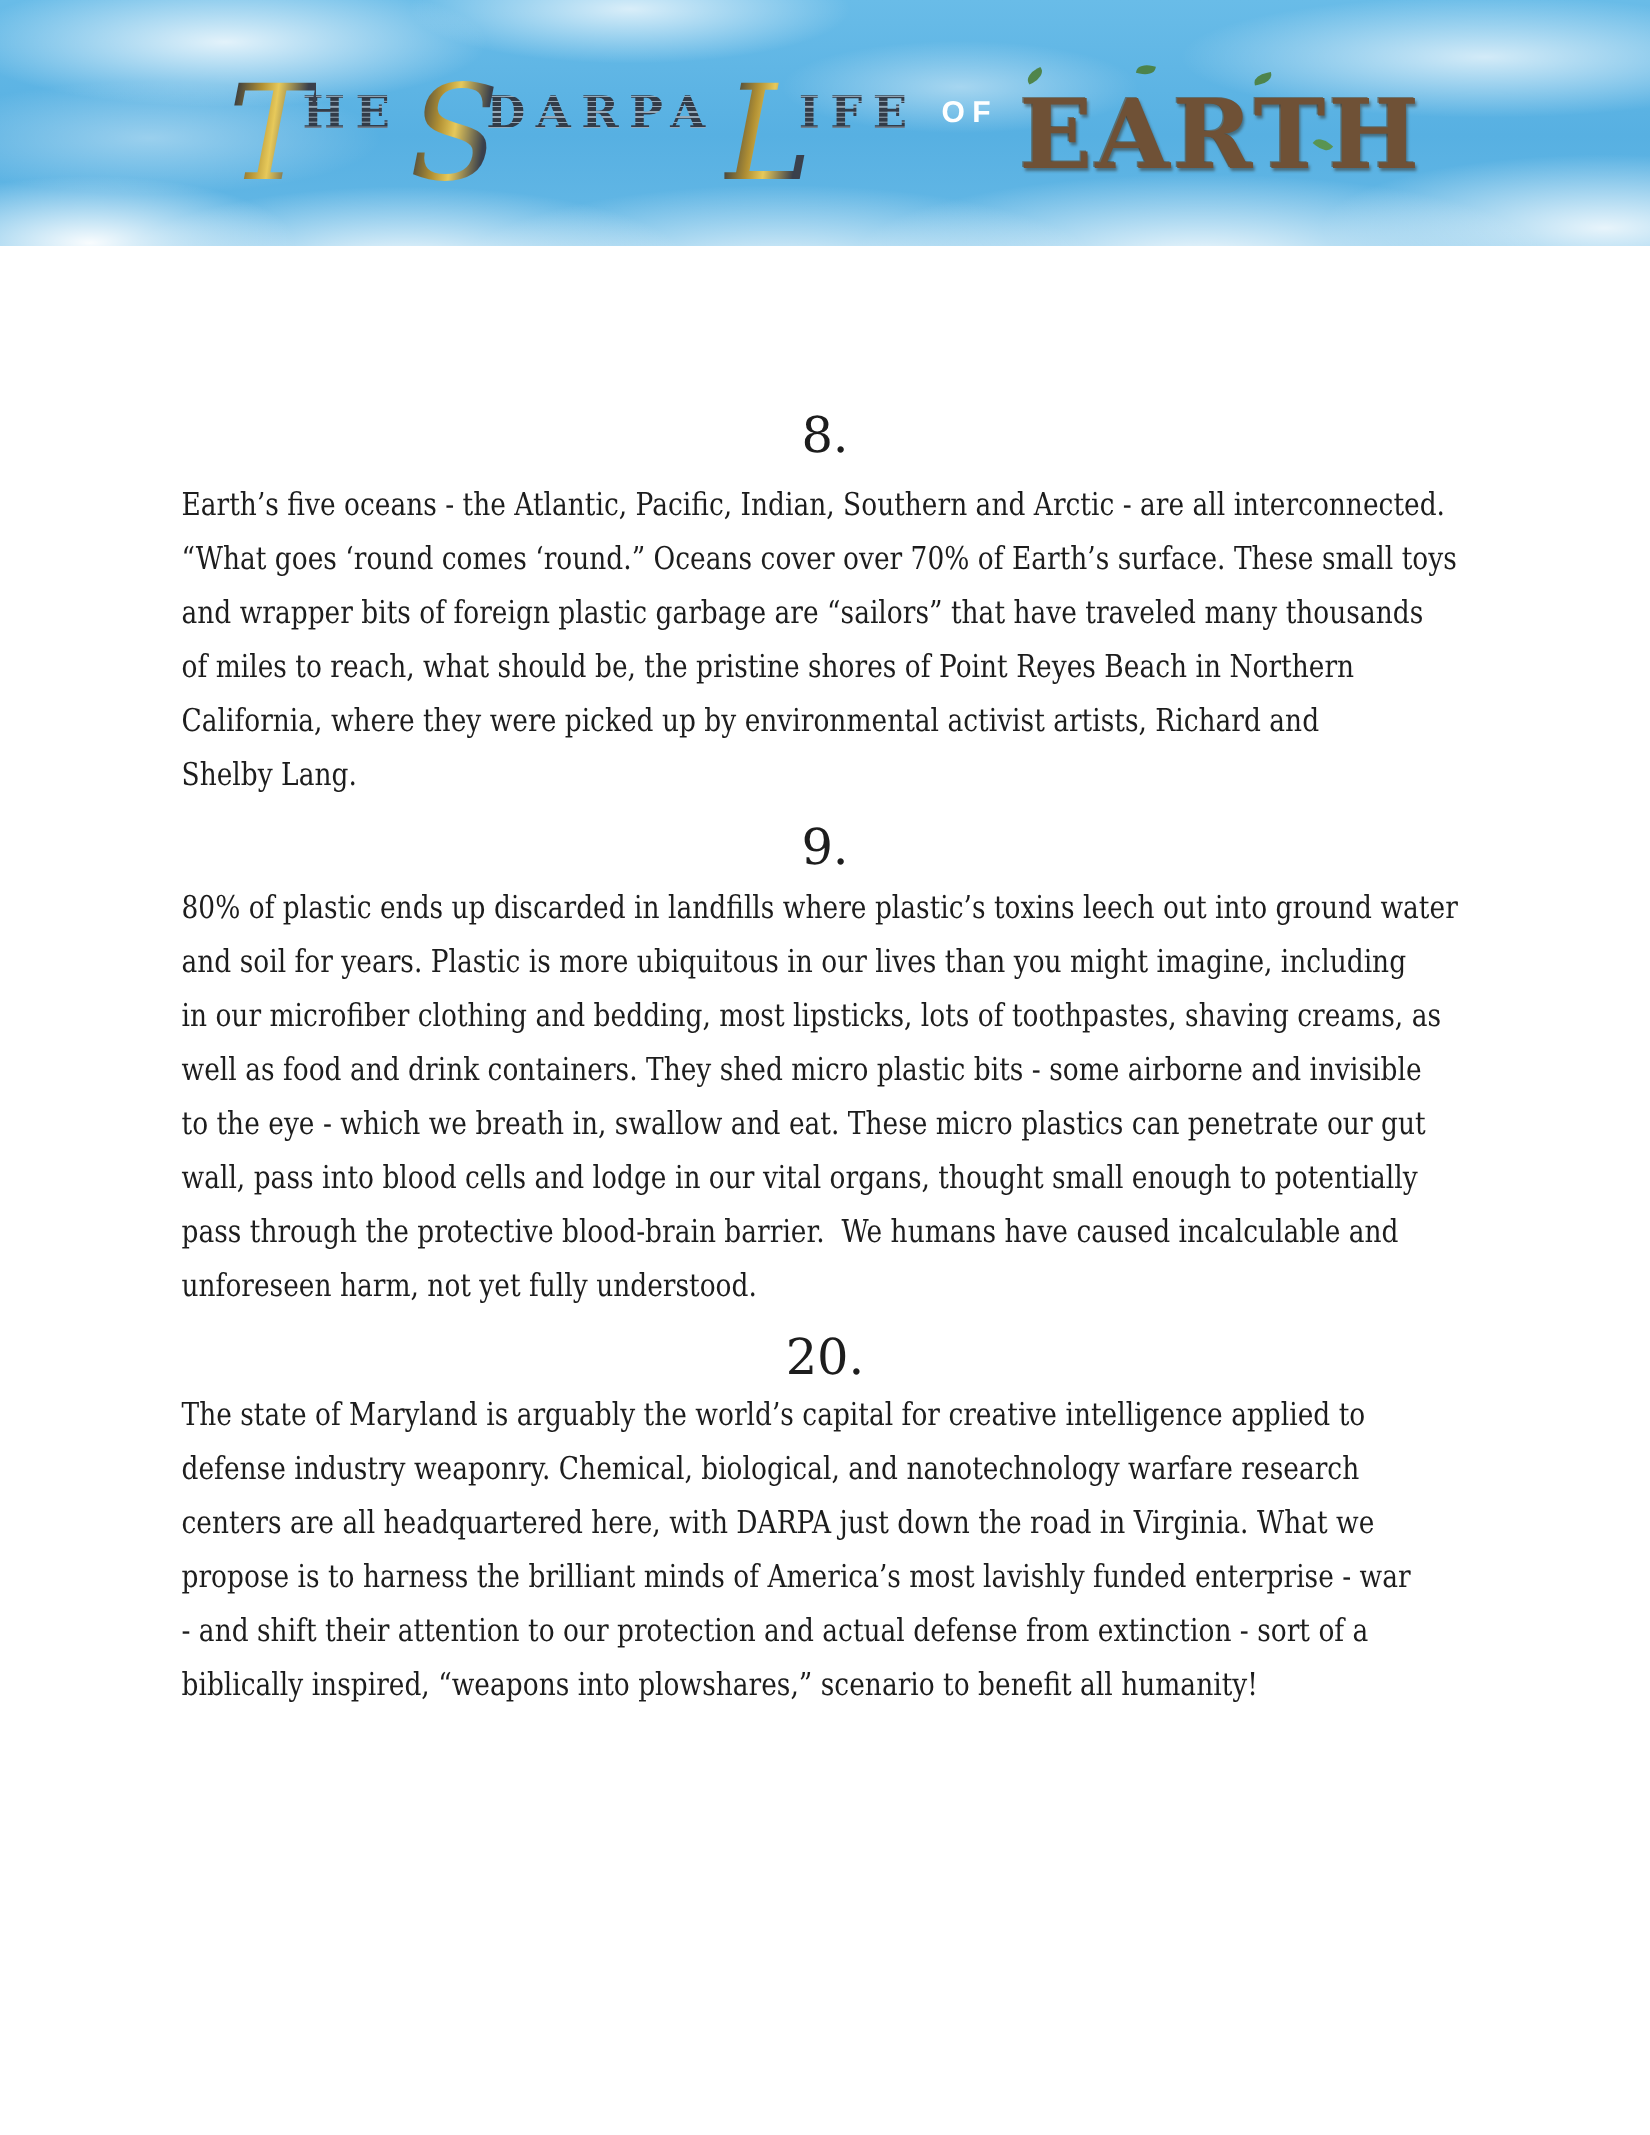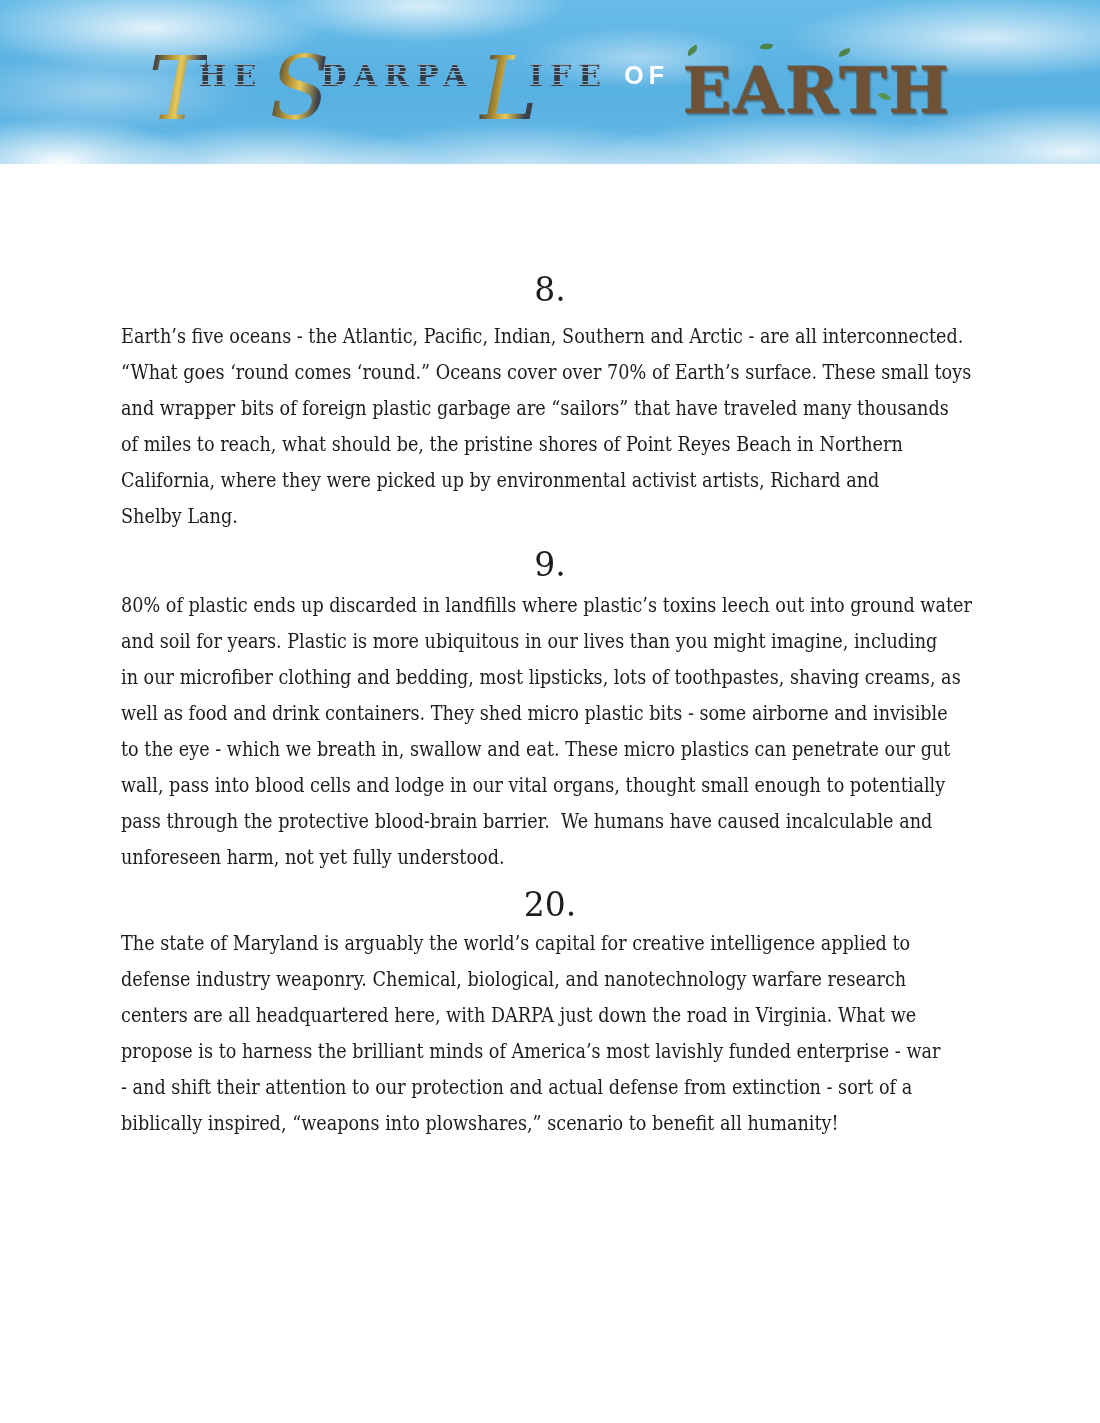--- a/index.html
+++ b/index.html
@@ -63,21 +63,21 @@
     letter-spacing: 7px;
     background-image: repeating-linear-gradient(180deg, #323c49 0px, #323c49 2.6px, #97a9b8 2.6px, #97a9b8 3.4px);
     -webkit-background-clip: text;
     background-clip: text;
     color: transparent;
     position: relative; top: -7px;
     margin-right: 6px;
   }
   .logo-of {
     font-family: "Liberation Sans", sans-serif;
-    font-size: 25px;
+    font-size: 20px;
     font-weight: 700;
     letter-spacing: 5px;
     color: #ffffff;
     position: relative; top: -9px;
     margin: 4px 14px 0 10px;
   }
   .logo-earth-wrap { position: relative; top: 9px; }
   .logo-earth {
     font-family: "DejaVu Serif", serif;
     font-size: 64px;

